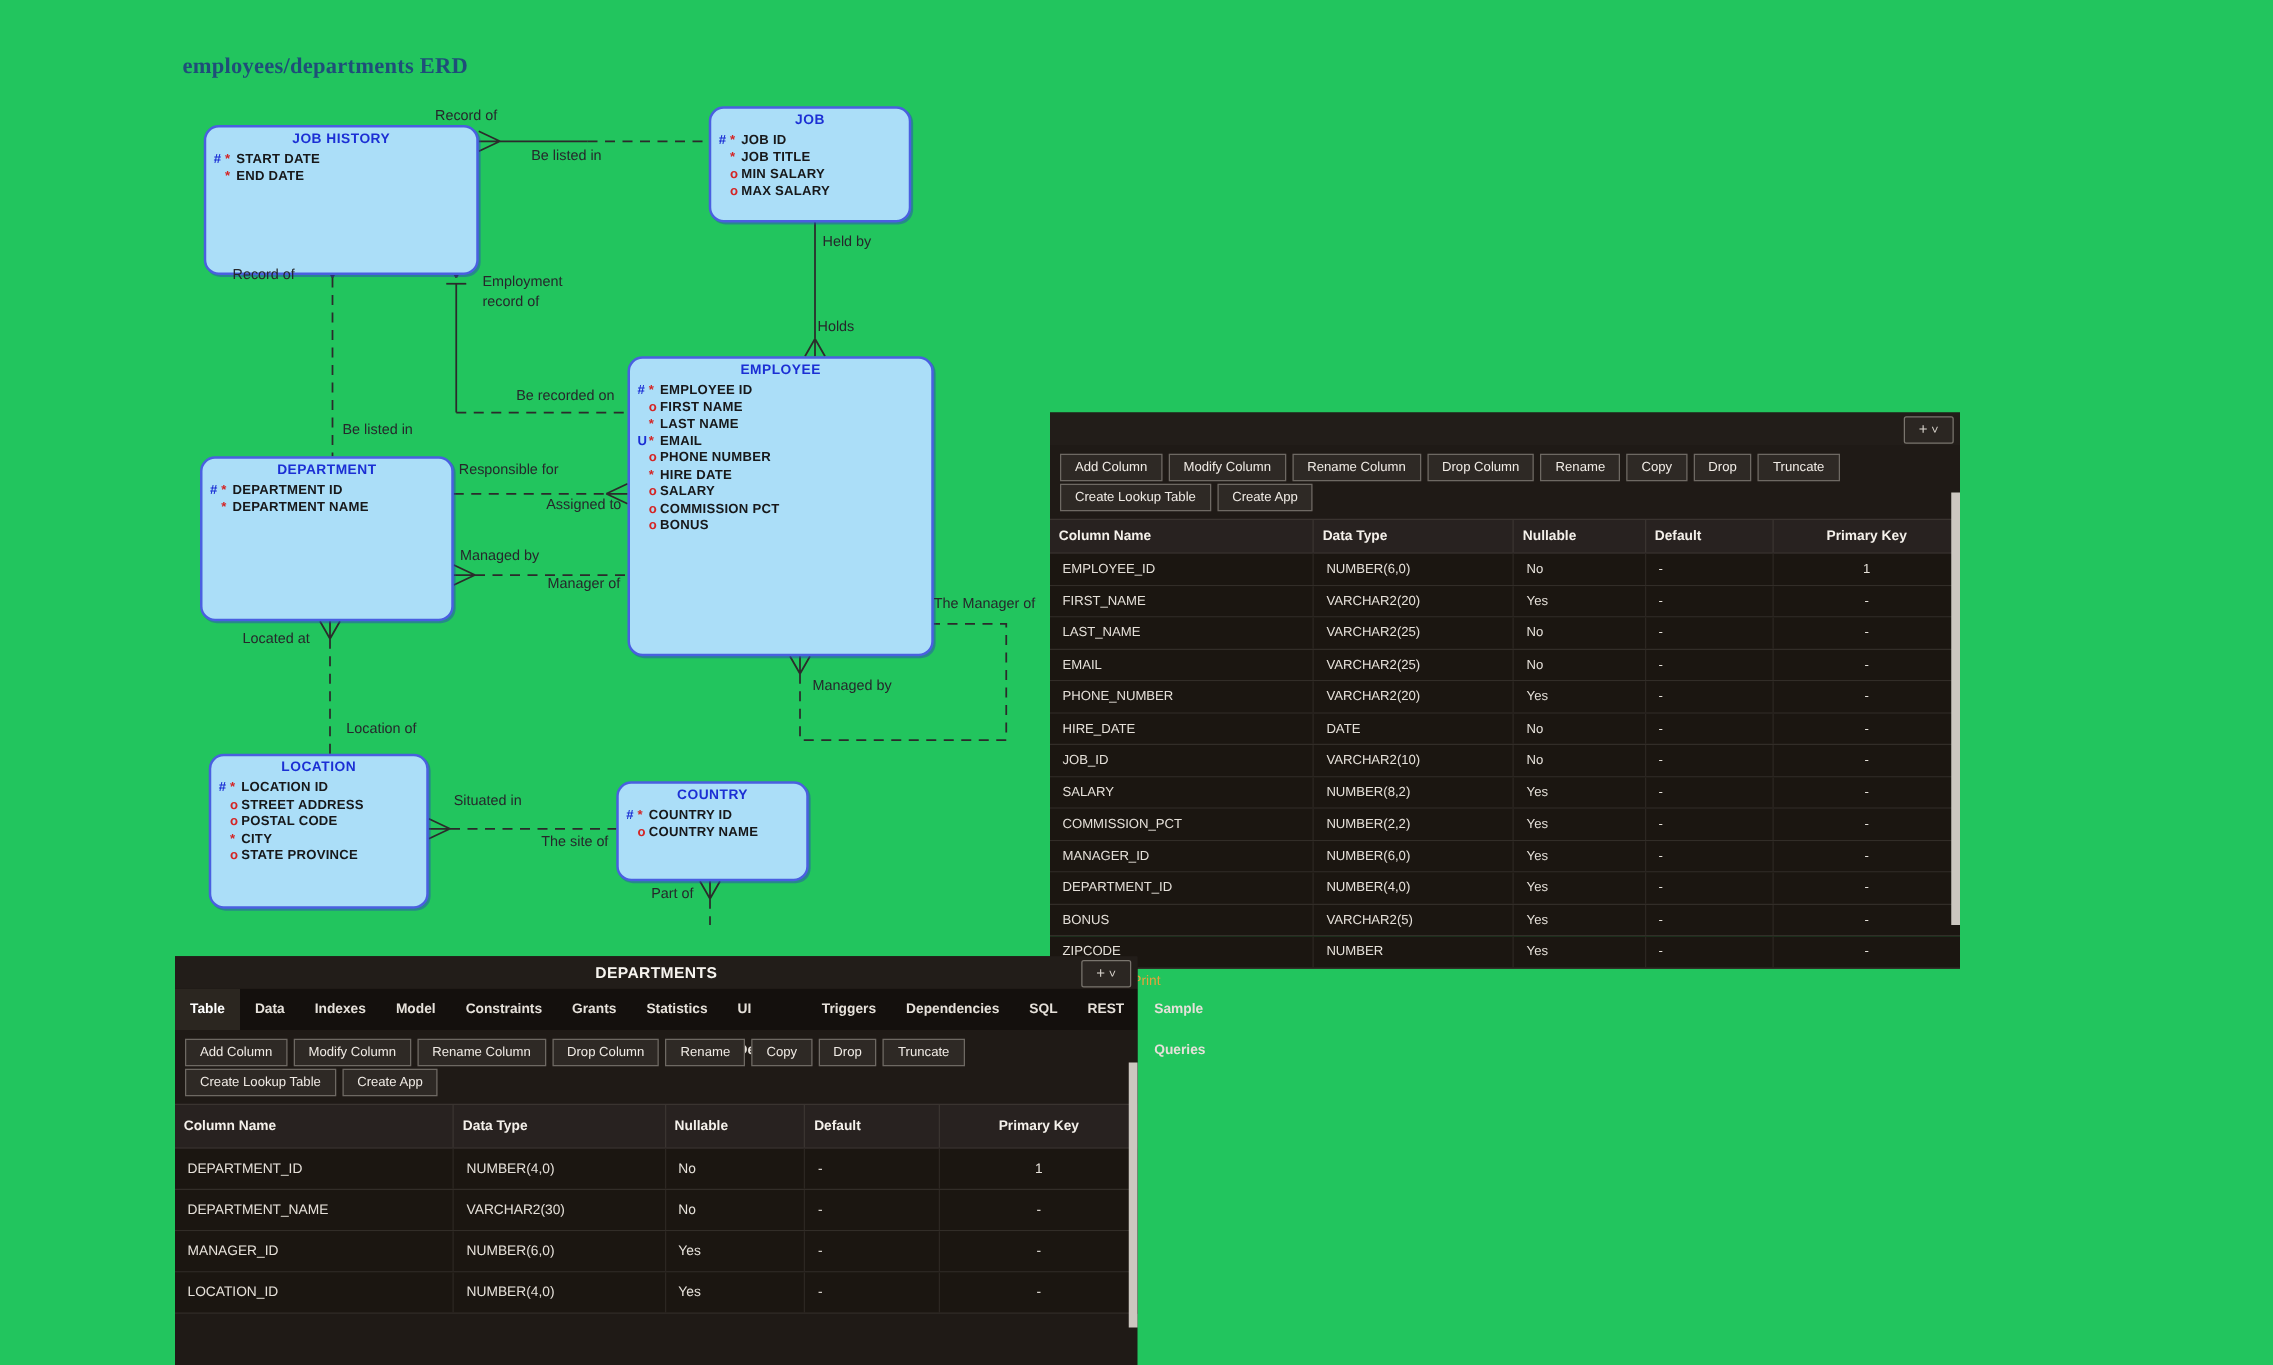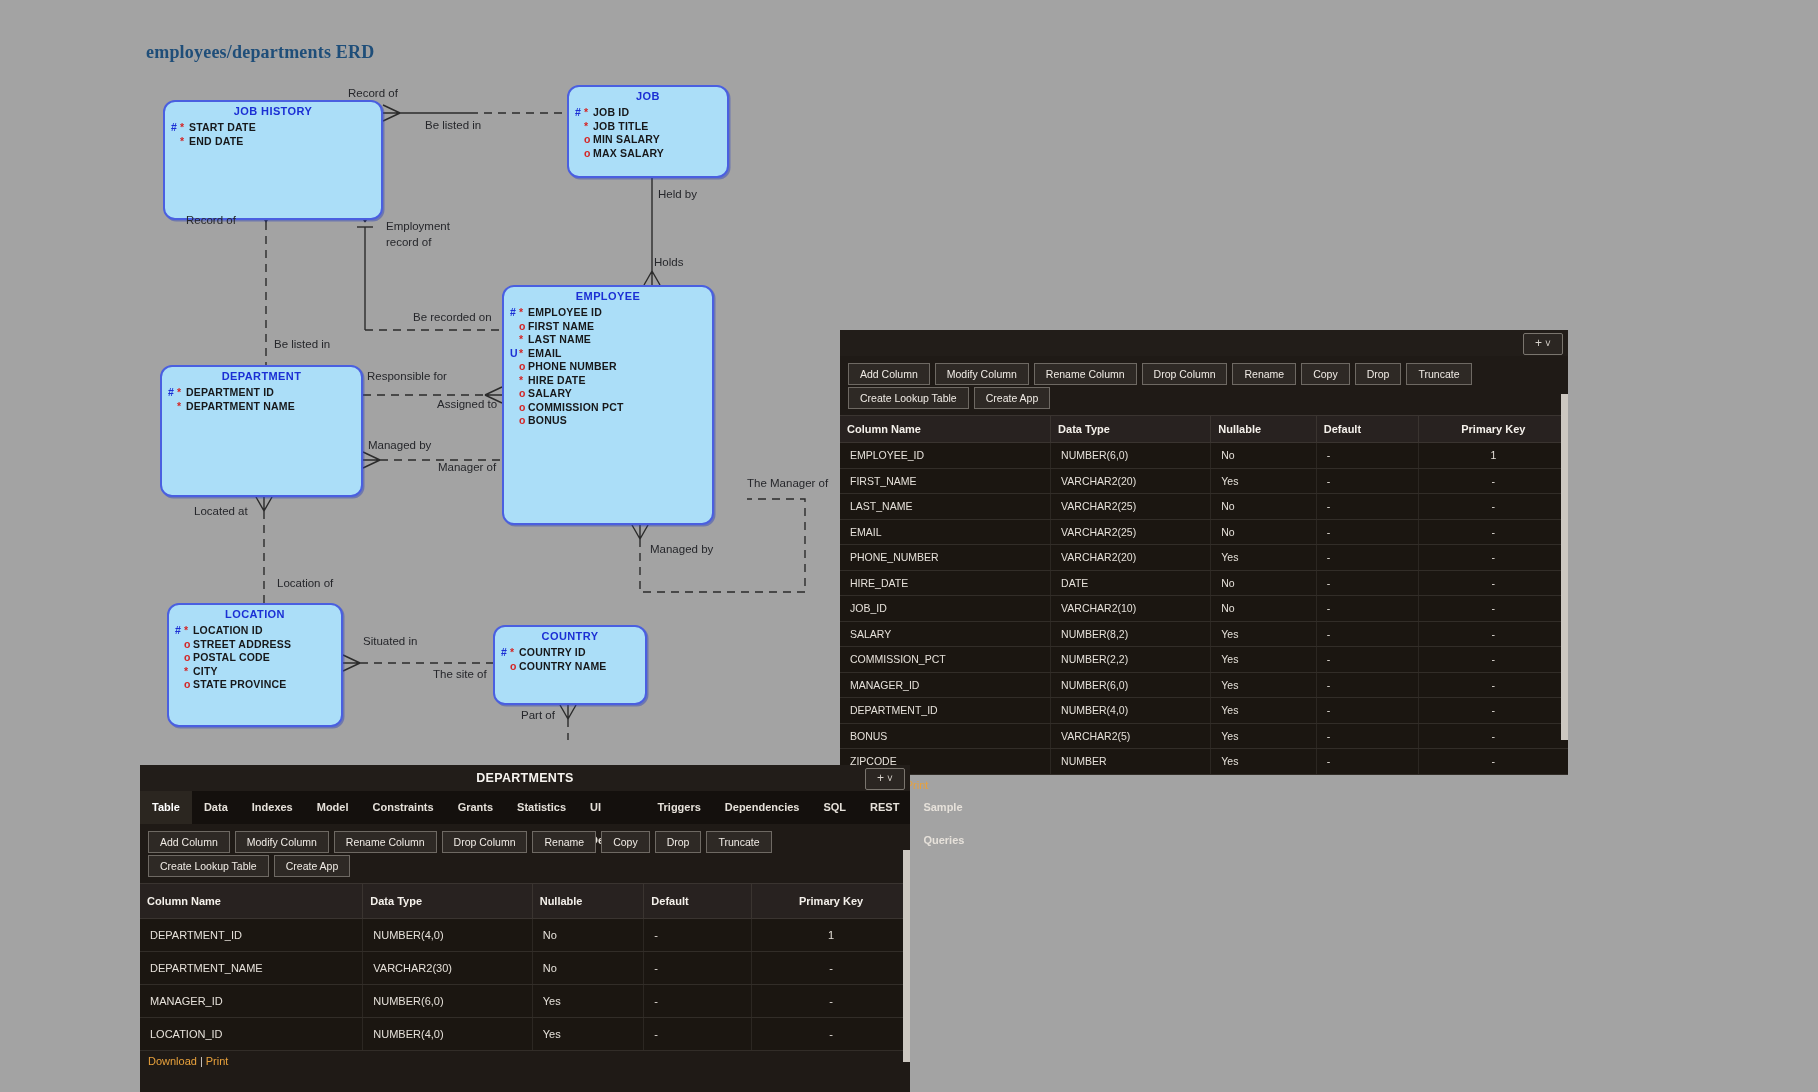--- a/index.html
+++ b/index.html
@@ -1,16 +1,16 @@
 <!DOCTYPE html>
 <html><head>
 <meta charset="utf-8">
 <style>
   html,body{margin:0;padding:0;background:#ffffff;}
-  #stage{position:relative;width:1818px;height:1092px;background:#a3a3a3;overflow:hidden;
+  #stage{position:relative;width:1818px;height:1092px;background:#22c55e;overflow:hidden;
          font-family:"Liberation Sans", sans-serif;}
 
   
   #erd-title{position:absolute;left:146px;top:42px;font-family:"Liberation Serif", serif;
              font-weight:bold;font-size:18px;color:#1f4e79;letter-spacing:.2px;}
   #erd-svg{position:absolute;left:0;top:0;}
   .entity{position:absolute;background:#abdef8;border:2px solid #4a5fe0;border-radius:12px;
           box-shadow:1.5px 1.5px 0 rgba(44,66,190,.45);box-sizing:border-box;}
   .etitle{text-align:center;font-size:11px;font-weight:bold;color:#1b2fd4;padding-top:3px;letter-spacing:.4px;}
   .attrs{padding:4px 6px 0 6px;}
@@ -164,21 +164,21 @@
         <span class="alabel">MIN SALARY</span>
       </div>
         <div class="attr">
         <span class="m1"></span>
         <span class="m2">o</span>
         <span class="alabel">MAX SALARY</span>
       </div>
       </div>
   </div>
 
-  <div class="entity" style="left:502px;top:285px;width:212px;height:240px">
+  <div class="entity" style="left:502px;top:285px;width:245px;height:240px">
     <div class="etitle">EMPLOYEE</div>
     <div class="attrs">
 
     <div class="attr">
         <span class="m1">#</span>
         <span class="m2">*</span>
         <span class="alabel">EMPLOYEE ID</span>
       </div>
         <div class="attr">
         <span class="m1"></span>
@@ -485,19 +485,16 @@
         <div class="c c5">-</div>
       </div>
         <div class="trow">
         <div class="c c1">LOCATION_ID</div>
         <div class="c c2">NUMBER(4,0)</div>
         <div class="c c3">Yes</div>
         <div class="c c4">-</div>
         <div class="c c5">-</div>
       </div>
       </div>
-    <div class="pfooter">
-      <span class="lnk">Download</span><span class="sep">|</span><span class="lnk">Print</span>
-    </div>
     <div class="scrollbar" style="top:85px;height:212px"></div>
   </div>
 
 </div>
 
 </body></html>

